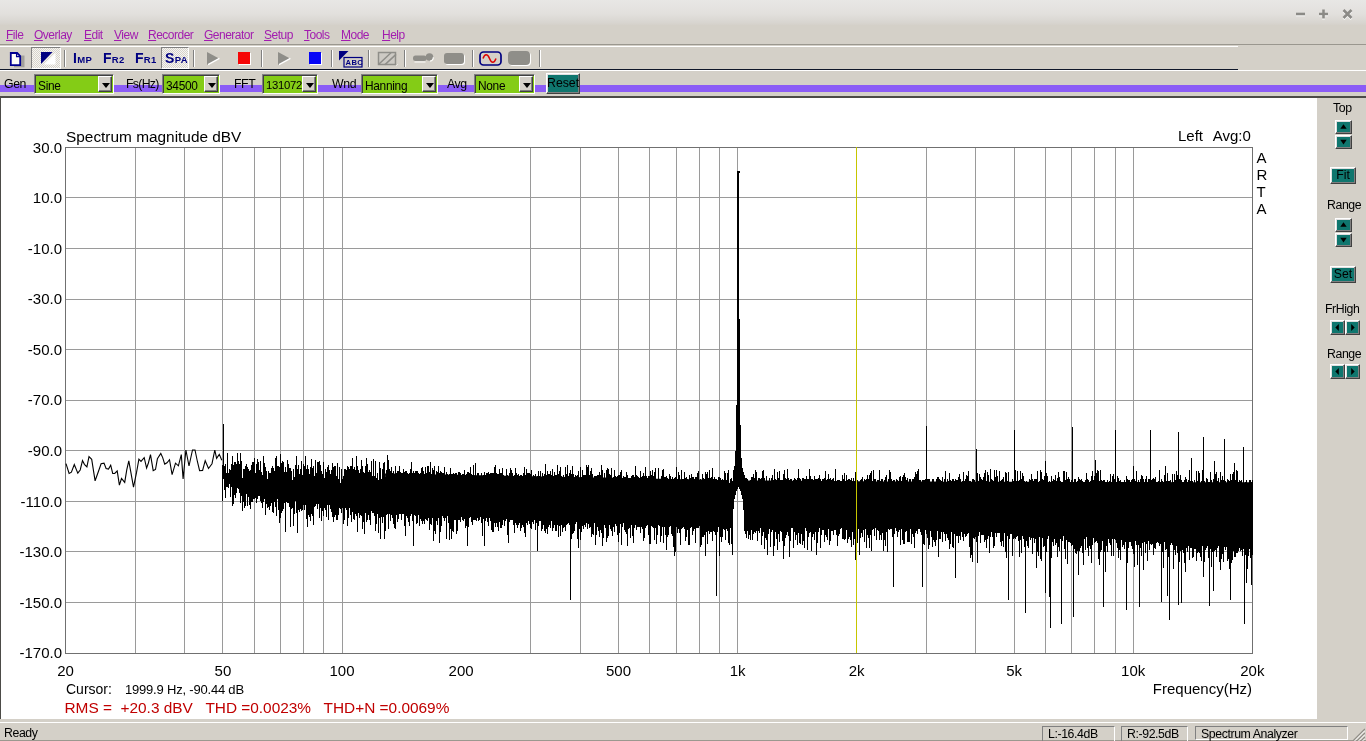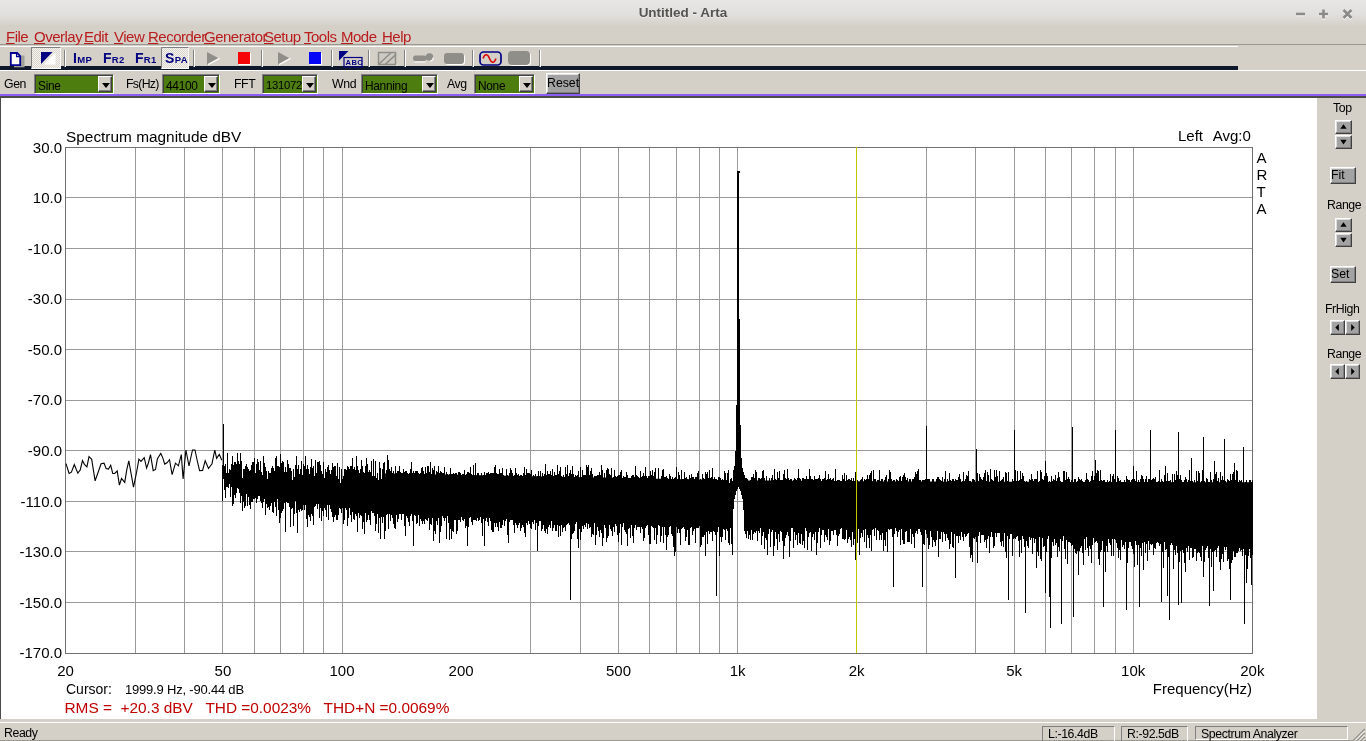--- a/index.html
+++ b/index.html
@@ -1,32 +1,31 @@
 <!DOCTYPE html>
 <html><head><meta charset="utf-8"><style>
 *{margin:0;padding:0;box-sizing:border-box}
 html,body{width:1366px;height:741px;overflow:hidden}
 body{font-family:"Liberation Sans",sans-serif;background:#d4d0c8;position:relative}
 .abs{position:absolute}
 .lbl{position:absolute;font-size:12.3px;color:#000;white-space:nowrap;letter-spacing:-0.4px}
-.combo{position:absolute;height:20px;background:#4d7c0f;border-top:1px solid #808080;border-left:1px solid #808080;border-bottom:1px solid #fff;border-right:1px solid #fff;box-shadow:inset 1px 1px 0 #404040}
+.combo{position:absolute;height:20px;background:#84cc16;border-top:1px solid #808080;border-left:1px solid #808080;border-bottom:1px solid #fff;border-right:1px solid #fff;box-shadow:inset 1px 1px 0 #404040}
 .combo .tx{position:absolute;left:3px;top:3.5px;font-size:11.9px;letter-spacing:-0.3px}
 .combo .ar{position:absolute;right:1px;top:1px;bottom:1px;width:14px;background:#d4d0c8;border-top:1px solid #fff;border-left:1px solid #fff;border-right:1px solid #404040;border-bottom:1px solid #404040;box-shadow:inset -1px -1px 0 #808080}
 .combo .ar:after{content:"";position:absolute;left:3px;top:6px;border:4px solid transparent;border-top:5px solid #000}
-.btn{position:absolute;background:#a3a3a3;border-top:1px solid #fff;border-left:1px solid #fff;border-right:1px solid #404040;border-bottom:1px solid #404040;box-shadow:inset -1px -1px 0 #808080,inset 1px 1px 0 #dfdfdf;font-size:12.3px;color:#000}
+.btn{position:absolute;background:#0f766e;border-top:1px solid #fff;border-left:1px solid #fff;border-right:1px solid #404040;border-bottom:1px solid #404040;box-shadow:inset -1px -1px 0 #808080,inset 1px 1px 0 #dfdfdf;font-size:12.3px;text-align:center;color:#000}
 .chk{position:absolute;border-top:1px solid #808080;border-left:1px solid #808080;border-right:1px solid #fff;border-bottom:1px solid #fff;background:#e8e5e0;background-image:repeating-conic-gradient(#f6f5f2 0 25%,#d7d3cb 0 50%);background-size:2px 2px}
 .sep{position:absolute;top:3px;width:2px;height:17px;border-left:1px solid #808080;border-right:1px solid #fff}
-.mtxt{position:absolute;top:0;font-size:15px;color:#b91c1c;letter-spacing:-0.5px}
+.mtxt{position:absolute;top:0;font-size:12px;color:#a21caf;letter-spacing:-0.5px}
 .mtxt u{text-decoration-thickness:1px}
 .navy{color:#000080;font-weight:bold;font-size:14px;letter-spacing:0.3px}
 .navy small{font-size:9.5px;font-weight:bold;letter-spacing:0.4px}
 </style></head><body>
 
 <div class="abs" style="left:0;top:0;width:1366px;height:25px;background:linear-gradient(#e8e7e5,#e2e0dd 55%,#d8d5d0 90%,#d5d1ca)">
-<div class="abs" style="left:0;right:0;top:5px;text-align:center;font-size:13.5px;font-weight:bold;color:#555350;text-shadow:0 1px 0 rgba(255,255,255,.5)">Untitled - Arta</div>
 <svg class="abs" style="left:1284px;top:0" width="82" height="25">
 <g stroke="#fcfcfb" stroke-width="2.6" fill="none" transform="translate(-1284,1)">
 <path d="M1296 14h9"></path>
 <path d="M1319 14h9M1323.5 9.5v9"></path>
 <path d="M1343.5 10l8 8m0-8l-8 8"></path>
 </g>
 <g stroke="#8b8a86" stroke-width="2.6" fill="none" transform="translate(-1284,0)">
 <path d="M1296 14h9"></path>
 <path d="M1319 14h9M1323.5 9.5v9"></path>
 <path d="M1343.5 10l8 8m0-8l-8 8"></path>
@@ -38,21 +37,21 @@
     <div class="mtxt" style="left:34px;top:3px"><u>O</u>verlay</div>
     <div class="mtxt" style="left:84px;top:3px"><u>E</u>dit</div>
     <div class="mtxt" style="left:114px;top:3px"><u>V</u>iew</div>
     <div class="mtxt" style="left:148px;top:3px"><u>R</u>ecorder</div>
     <div class="mtxt" style="left:204px;top:3px"><u>G</u>enerator</div>
     <div class="mtxt" style="left:264px;top:3px"><u>S</u>etup</div>
     <div class="mtxt" style="left:304px;top:3px"><u>T</u>ools</div>
     <div class="mtxt" style="left:341px;top:3px"><u>M</u>ode</div>
     <div class="mtxt" style="left:382px;top:3px"><u>H</u>elp</div>
   </div>
-<div class="abs" style="left:0;top:46px;width:1238px;height:24px;background:#d4d0c8;border-top:1px solid #fff;border-bottom:4px solid #0f172a">
+<div class="abs" style="left:0;top:46px;width:1238px;height:24px;background:#d4d0c8;border-top:1px solid #fff;border-bottom:1px solid #0f172a">
 <svg class="abs" style="left:9px;top:5px" width="20" height="16">
  <rect x="5" y="3.5" width="10.5" height="11.8" fill="#a2a09b"></rect>
  <path d="M1.8 1h6.4l3 3v9.2H1.8z" fill="#fffff8" stroke="#000090" stroke-width="1.8"></path>
  <path d="M7.6 1.2v3.4h3.4" fill="none" stroke="#000090" stroke-width="1.3"></path>
 </svg>
 <div class="chk" style="left:31px;top:0px;width:30px;height:22px">
  <svg width="28" height="20" style="position:absolute;left:0;top:0">
   <path d="M12 16.5L23.5 5v11.5z" fill="#fff"></path>
   <path d="M9 4h11.5L9 16z" fill="#000080"></path>
  </svg>
@@ -101,29 +100,29 @@
 <div class="abs" style="left:444px;top:6px;width:20px;height:11px;background:#8f8e89;border-radius:3px;box-shadow:1px 1px 0 #fff"></div>
 <div class="sep" style="left:472px"></div>
 <svg class="abs" style="left:479px;top:4px" width="24" height="15">
  <rect x="1" y="1" width="21" height="13" rx="3.5" fill="none" stroke="#000080" stroke-width="1.7"></rect>
  <path d="M4 7.5c1.8-5 4.5-5 6.5 0 2 5 4.7 5 6.5 0" stroke="#dc0000" stroke-width="1.5" fill="none"></path>
 </svg>
 <div class="abs" style="left:508px;top:4px;width:22px;height:14px;background:#8f8e89;border-radius:4px;box-shadow:1px 1px 0 #fff"></div>
 <div class="sep" style="left:539px"></div>
 </div>
 
-<div class="abs" style="left:0;top:70px;width:1366px;height:28px;background:#d4d0c8;border-top:1px solid #fff;border-bottom:4px solid #8b5cf6">
+<div class="abs" style="left:0;top:70px;width:1366px;height:22px;background:#d4d0c8;border-top:1px solid #fff;border-bottom:7px solid #8b5cf6">
 <div class="lbl" style="left:4px;top:6px">Gen</div>
     <div class="combo" style="left:34px;top:3px;width:80px">
       <span class="tx">Sine</span>
       <span class="ar"></span>
     </div>
     <div class="lbl" style="left:126px;top:6px;letter-spacing:-0.7px">Fs(Hz)</div>
     <div class="combo" style="left:162px;top:3px;width:58px">
-      <span class="tx">44100</span>
+      <span class="tx">34500</span>
       <span class="ar"></span>
     </div>
     <div class="lbl" style="left:234px;top:6px">FFT</div>
     <div class="combo" style="left:262px;top:3px;width:56px">
       <span class="tx" style="font-size:11.3px">131072</span>
       <span class="ar"></span>
     </div>
     <div class="lbl" style="left:332px;top:6px">Wnd</div>
     <div class="combo" style="left:361px;top:3px;width:77px">
       <span class="tx">Hanning</span>

